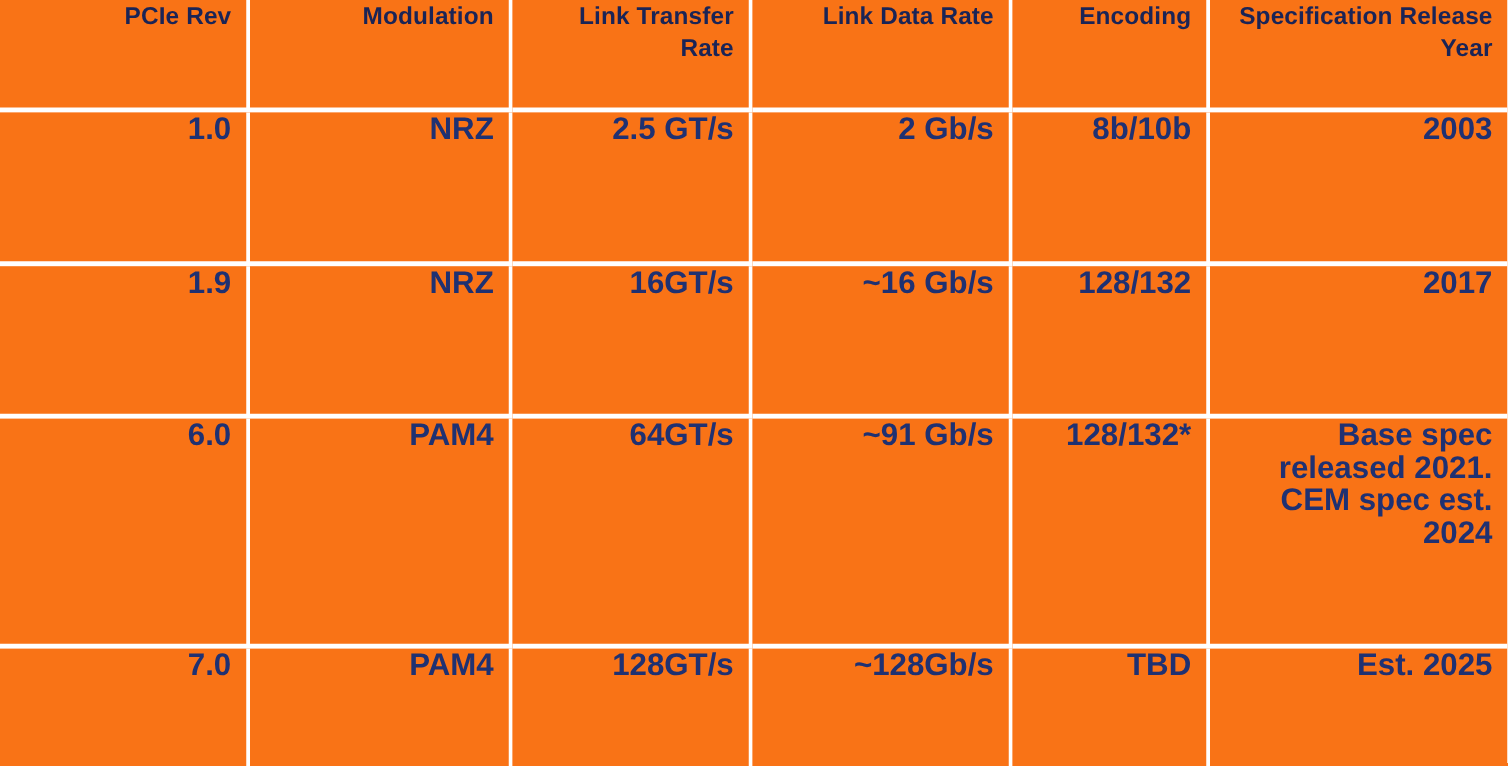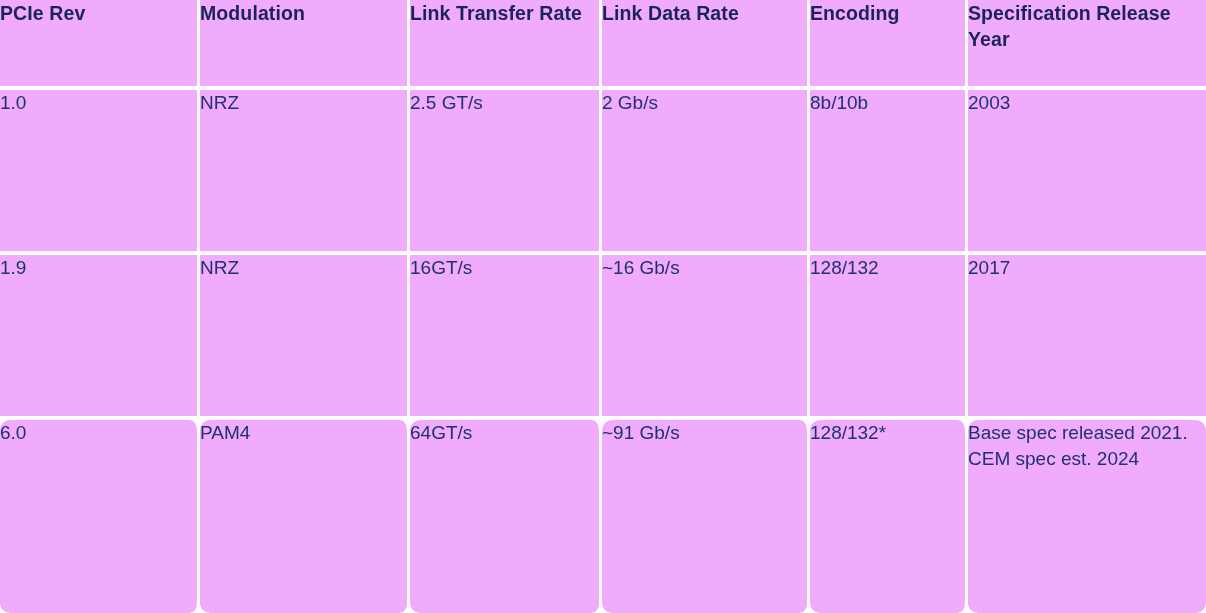--- a/index.html
+++ b/index.html
@@ -27,26 +27,26 @@
   
   col.c0 { width: 200px; }
   col.c1 { width: 210px; }
   col.c2 { width: 192px; }
   col.c3 { width: 208px; }
   col.c4 { width: 158px; }
   col.c5 { width: 238px; }
 
   #pcie-table th,
   #pcie-table td {
-    background: #f0abfc;
+    background: #f97316;
     border-right: 3px solid #ffffff;
     border-bottom: 4px solid #ffffff;
-    text-align: left;
+    text-align: right;
     vertical-align: top;
-    padding: 0 0;
+    padding: 0 12px;
     margin: 0;
   }
   #pcie-table th:last-child,
   #pcie-table td:last-child {
     border-right: 0;
   }
   #pcie-table tr:last-child td {
     border-bottom: 0;
   }
 
@@ -57,29 +57,29 @@
     font-weight: bold;
     font-size: 19.5px;
     line-height: 26px;
     letter-spacing: 0.1px;
     padding-top: 12px;
   }
 
   
   tbody td {
     color: #1f3172;
-    font-weight: normal;
-    font-size: 19px;
+    font-weight: bold;
+    font-size: 25px;
     line-height: 26px;
     padding-top: 18px;
   }
 
   tbody tr.r0 td, tbody tr.r1 td, tbody tr.r2 td,
   tbody tr.r3 td, tbody tr.r4 td { height: 68px; }
-  tbody tr.r5 td { height: 84px; border-radius: 10px; }
+  tbody tr.r5 td { height: 84px; }
   tbody tr.r6 td { height: 55px; }
 
   .multiline { white-space: pre-line; }
 </style>
 </head>
 <body>
 
 <table id="pcie-table">
   <colgroup>
     <col class="c0">
@@ -120,14 +120,22 @@
     </tr>
     <tr class="r5">
       <td>6.0</td>
       <td>PAM4</td>
       <td>64GT/s</td>
       <td>~91 Gb/s</td>
       <td>128/132*</td>
       <td class="multiline">Base spec released 2021.
 CEM spec est. 2024</td>
     </tr>
+    <tr class="r6">
+      <td>7.0</td>
+      <td>PAM4</td>
+      <td>128GT/s</td>
+      <td>~128Gb/s</td>
+      <td>TBD</td>
+      <td>Est. 2025</td>
+    </tr>
   </tbody>
 </table>
 
 </body></html>

